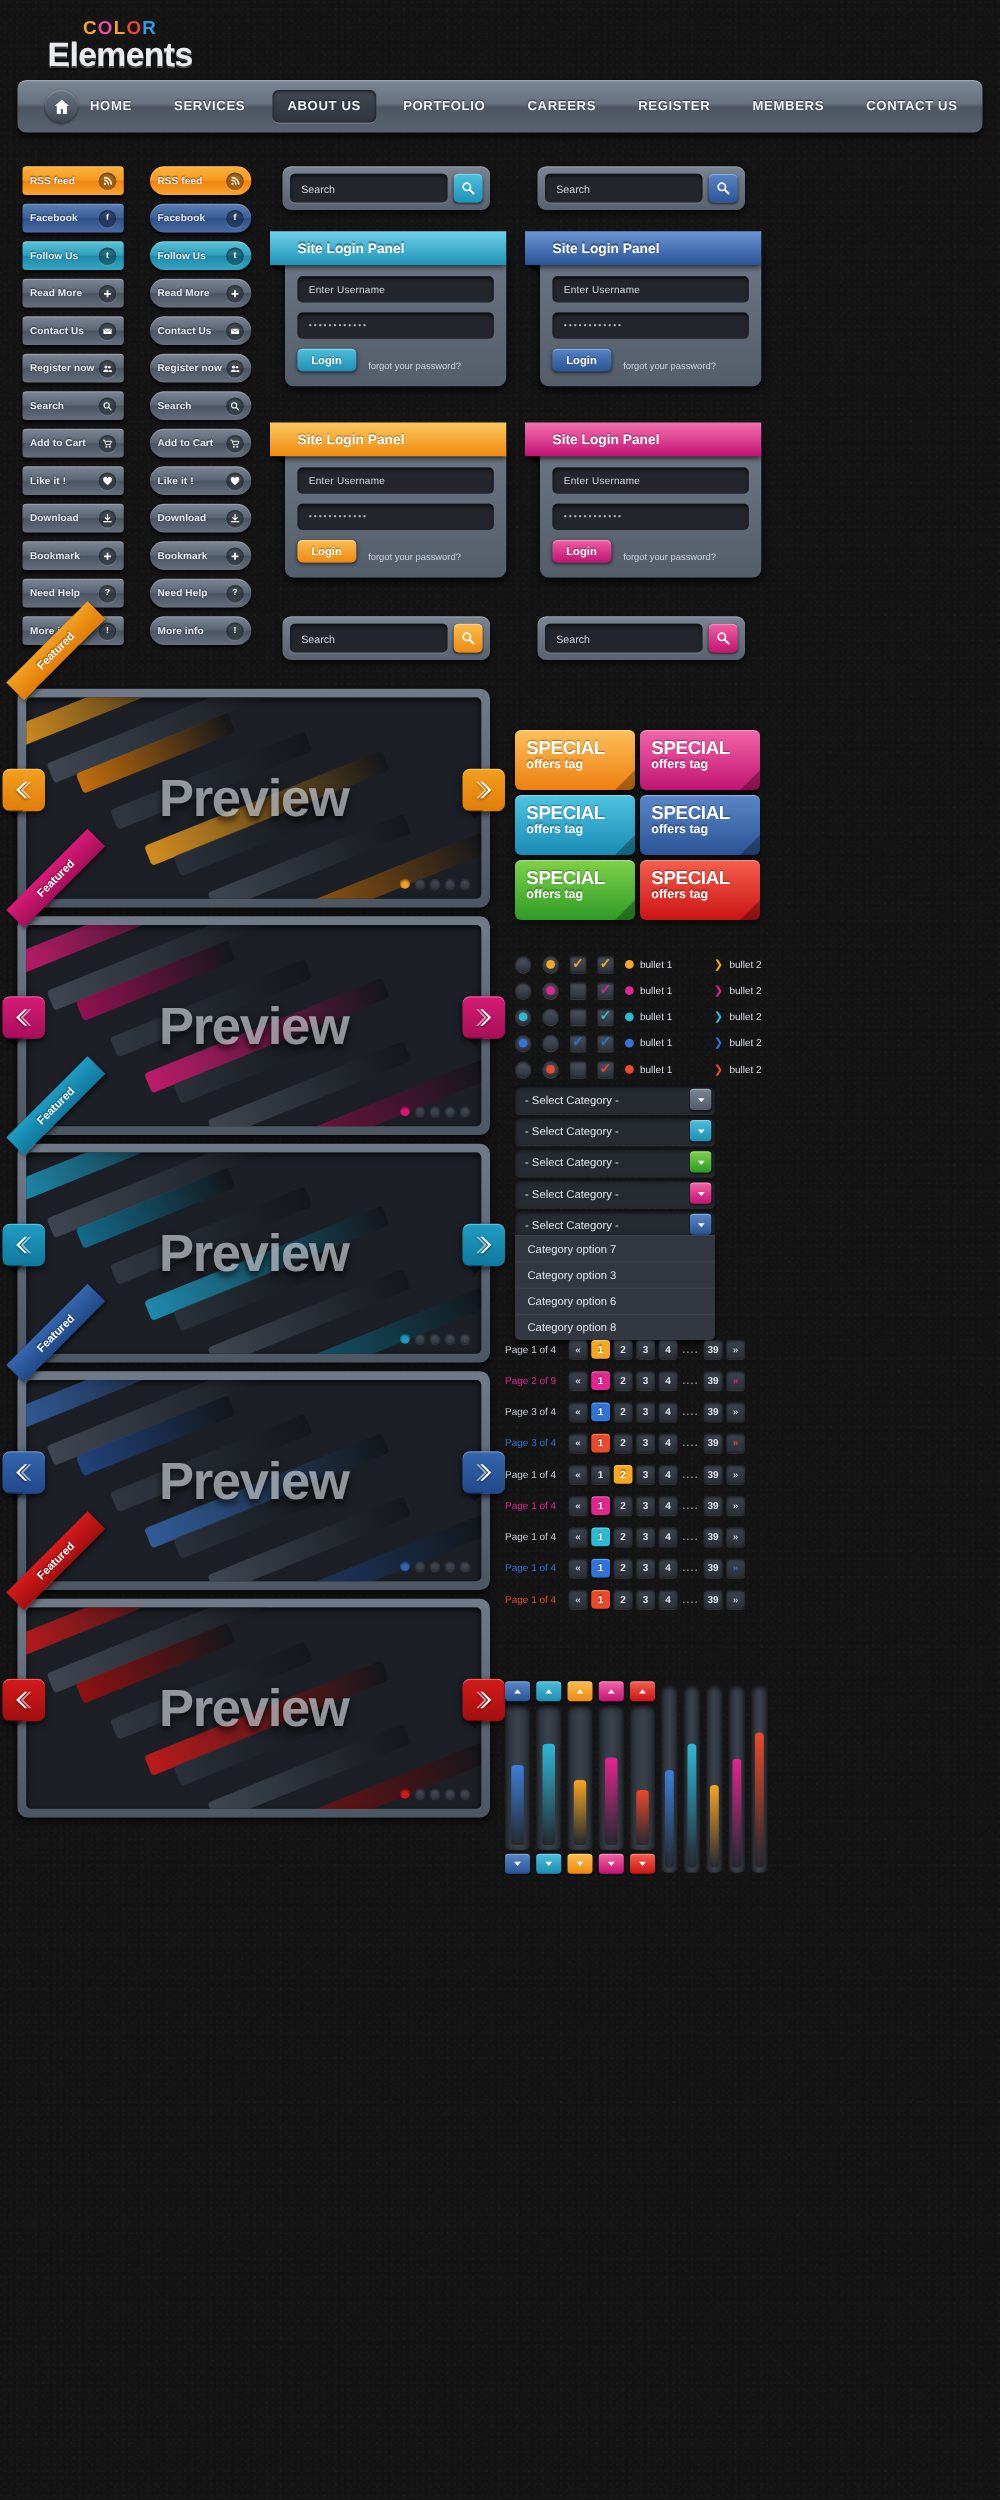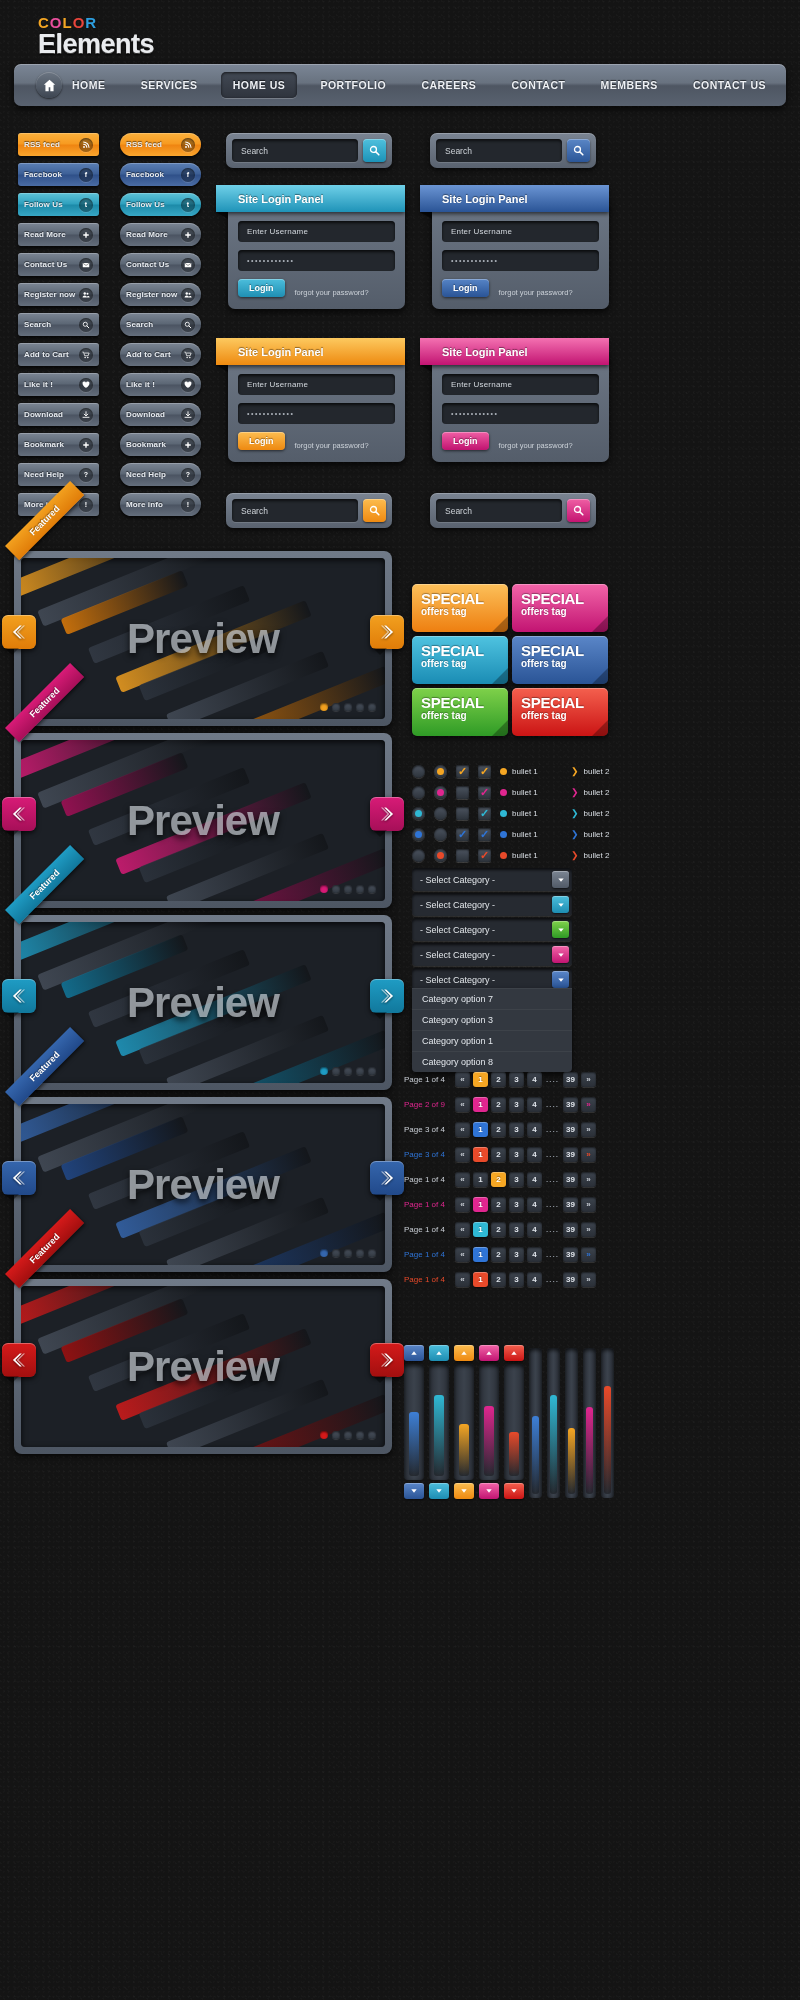--- a/index.html
+++ b/index.html
@@ -16,21 +16,21 @@
       radial-gradient(circle at 10% 20%, rgba(255,255,255,.018) 0 1px, transparent 1px),
       radial-gradient(circle at 40% 70%, rgba(255,255,255,.015) 0 1px, transparent 1px),
       radial-gradient(circle at 75% 35%, rgba(255,255,255,.016) 0 1px, transparent 1px),
       radial-gradient(circle at 90% 85%, rgba(255,255,255,.013) 0 1px, transparent 1px);
     background-size: 7px 7px, 11px 11px, 5px 5px, 9px 9px;
     pointer-events:none;
   }
   .page { position:relative; width:800px; }
 
   
-  #logo { position:absolute; left:38px; top:14px; }
+  #logo { position:absolute; left:38px; top:14px;text-align:center; }
   #logo .color { font-size:15px; font-weight:bold; letter-spacing:1px; }
   #logo .color span:nth-child(1){color:#f5a623}
   #logo .color span:nth-child(2){color:#e84f9c}
   #logo .color span:nth-child(3){color:#f5a623}
   #logo .color span:nth-child(4){color:#e8453c}
   #logo .color span:nth-child(5){color:#2d9fe0}
   #logo .elements {
     font-size:27px; font-weight:bold; color:#e9ebee;
     letter-spacing:-.5px; margin-top:-2px;
     text-shadow:0 2px 2px rgba(0,0,0,.9), 0 1px 0 #fff;
@@ -331,27 +331,27 @@
   <div id="nav">
     <div class="nav-home">
       <svg viewBox="0 0 16 16">
           <path d="M8 1L1 7h2v8h4v-5h2v5h4V7h2z"></path>
         </svg>
     </div>
   <div class="nav-item first">HOME</div>
       <div style="flex: 1 1 0%;"></div>
       <div class="nav-item">SERVICES</div>
       <div style="flex: 1 1 0%;"></div>
-      <div class="nav-item active">HOME US</div>
+      <div class="nav-item active">ABOUT US</div>
       <div style="flex: 1 1 0%;"></div>
       <div class="nav-item">PORTFOLIO</div>
       <div style="flex: 1 1 0%;"></div>
       <div class="nav-item">CAREERS</div>
       <div style="flex: 1 1 0%;"></div>
-      <div class="nav-item">CONTACT</div>
+      <div class="nav-item">REGISTER</div>
       <div style="flex: 1 1 0%;"></div>
       <div class="nav-item">MEMBERS</div>
       <div style="flex: 1 1 0%;"></div>
       <div class="nav-item">CONTACT US</div>
     </div>
 
   <div class="btn-col" id="btncol1">
       <div class="kbtn sq b-orange">
         <span class="lbl">RSS feed</span>
         <span class="ic">
@@ -983,21 +983,21 @@
         <span class="arrow a-blue">
           <svg viewBox="0 0 16 16">
             <path d="M2.6 5.2h10.8L8 11.4z"></path>
           </svg>
         </span>
       </div>
     </div>
   <div id="dropdown">
       <div class="opt">Category option 7</div>
       <div class="opt">Category option 3</div>
-      <div class="opt">Category option 1</div>
+      <div class="opt">Category option 6</div>
       <div class="opt">Category option 8</div>
     </div>
 
   <div id="paginations">
       <div class="pg" style="top: 1070px;">
         <div class="label" style="color:#c9ced5">Page 1 of 4</div>
         <div class="pb" style="color:#c9ced5">«</div>
         <div class="pb act" style="background:linear-gradient(#f5a623,#f5a623)">1</div>
         <div class="pb">2</div>
         <div class="pb">3</div>

